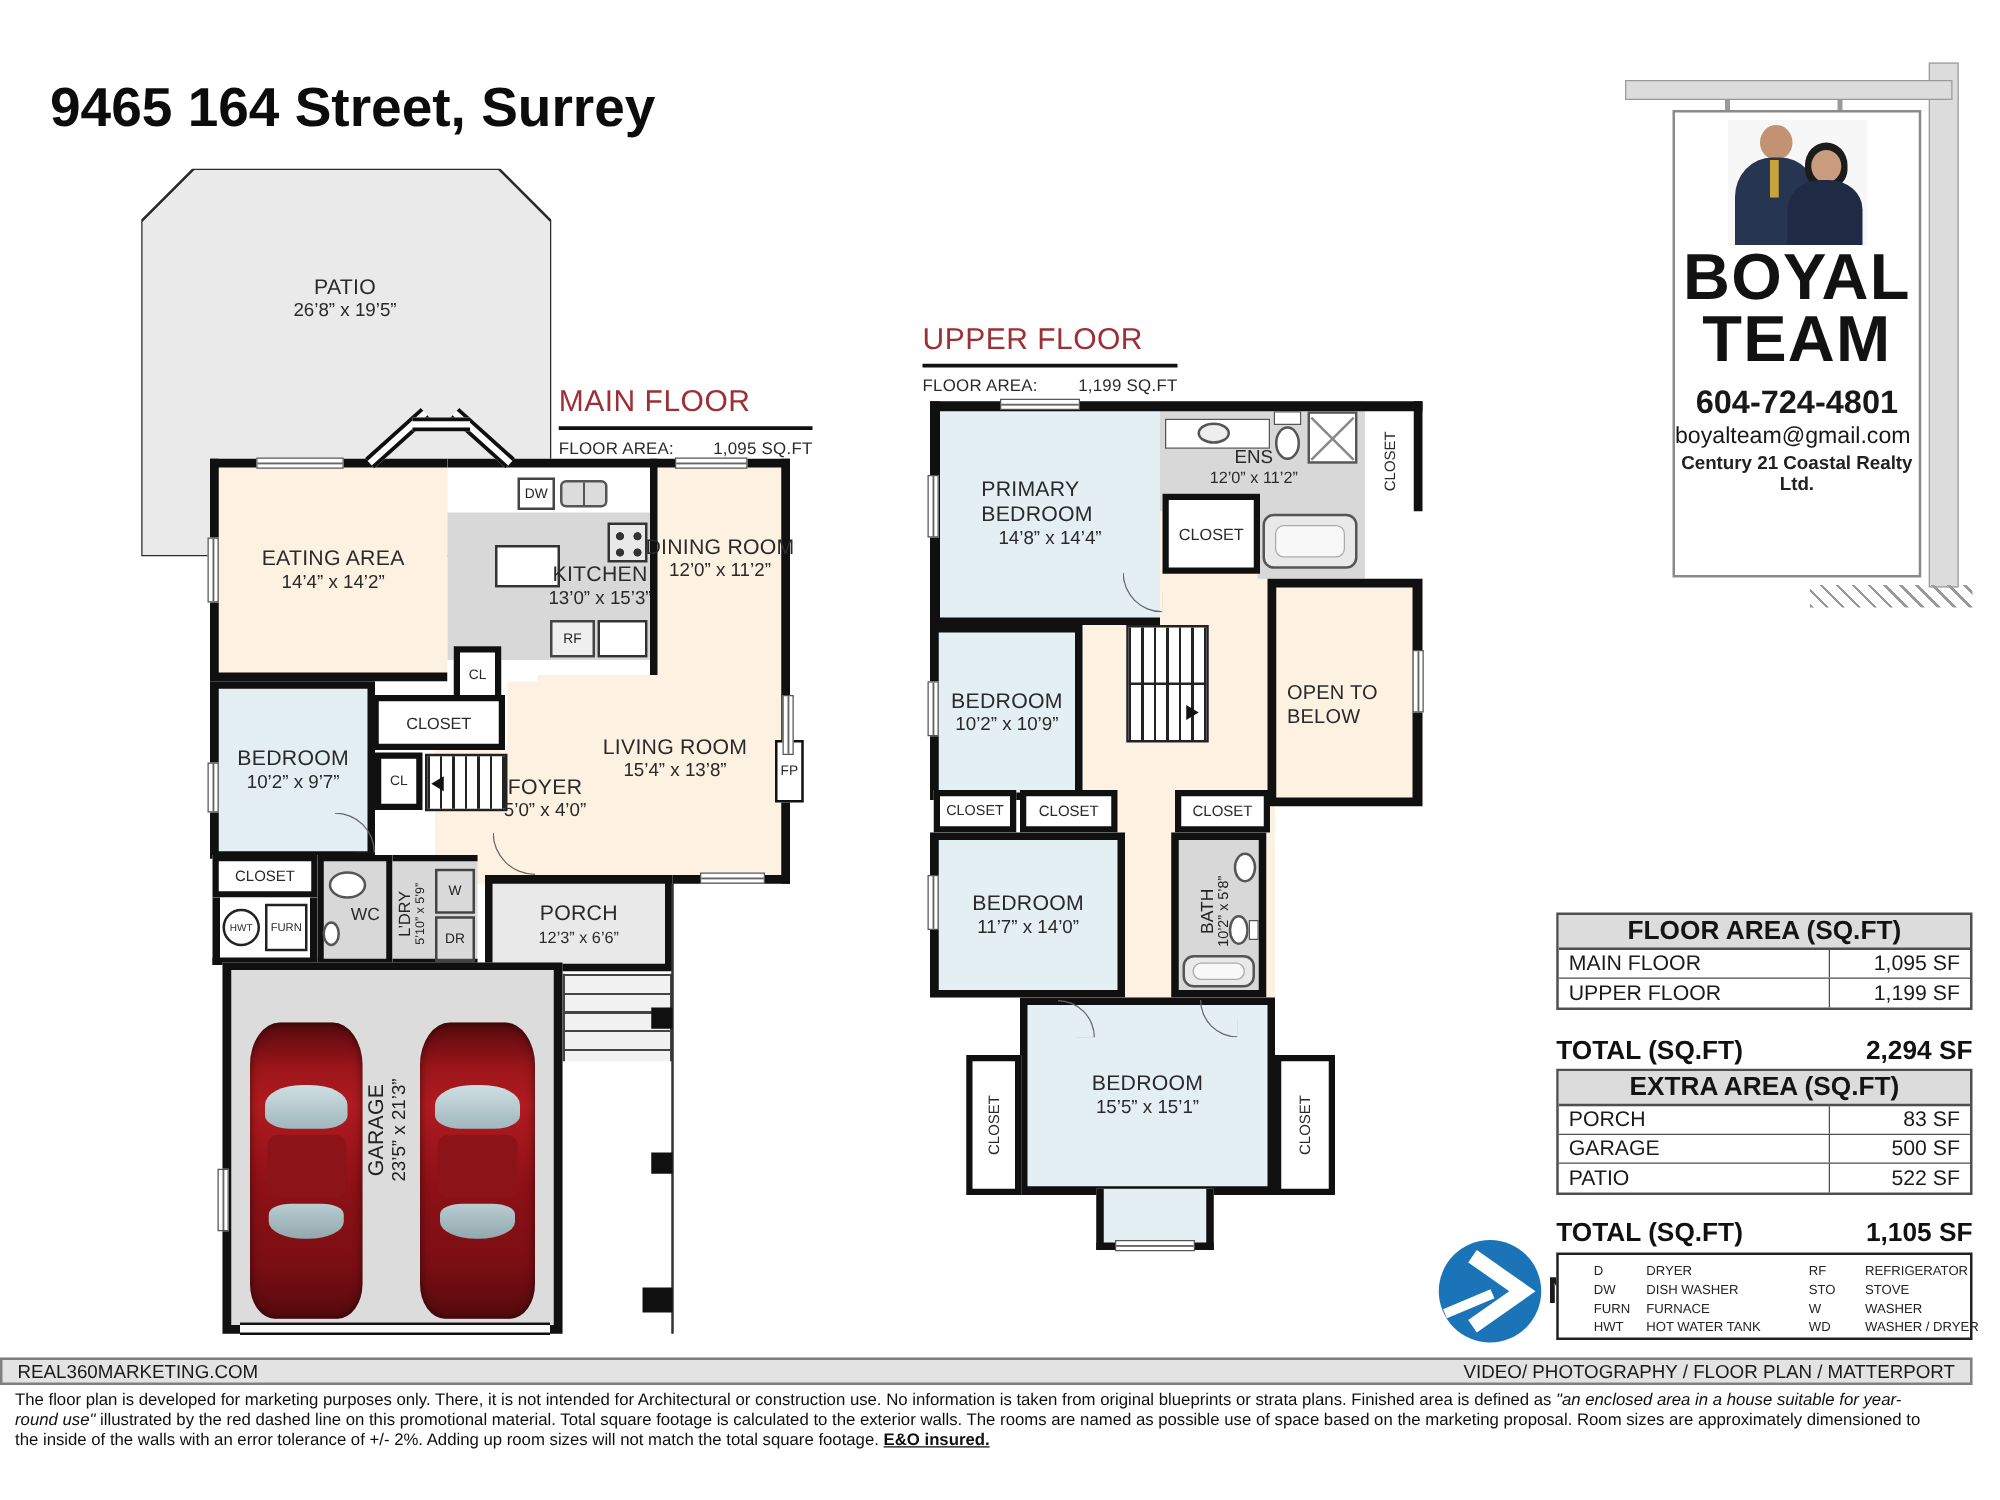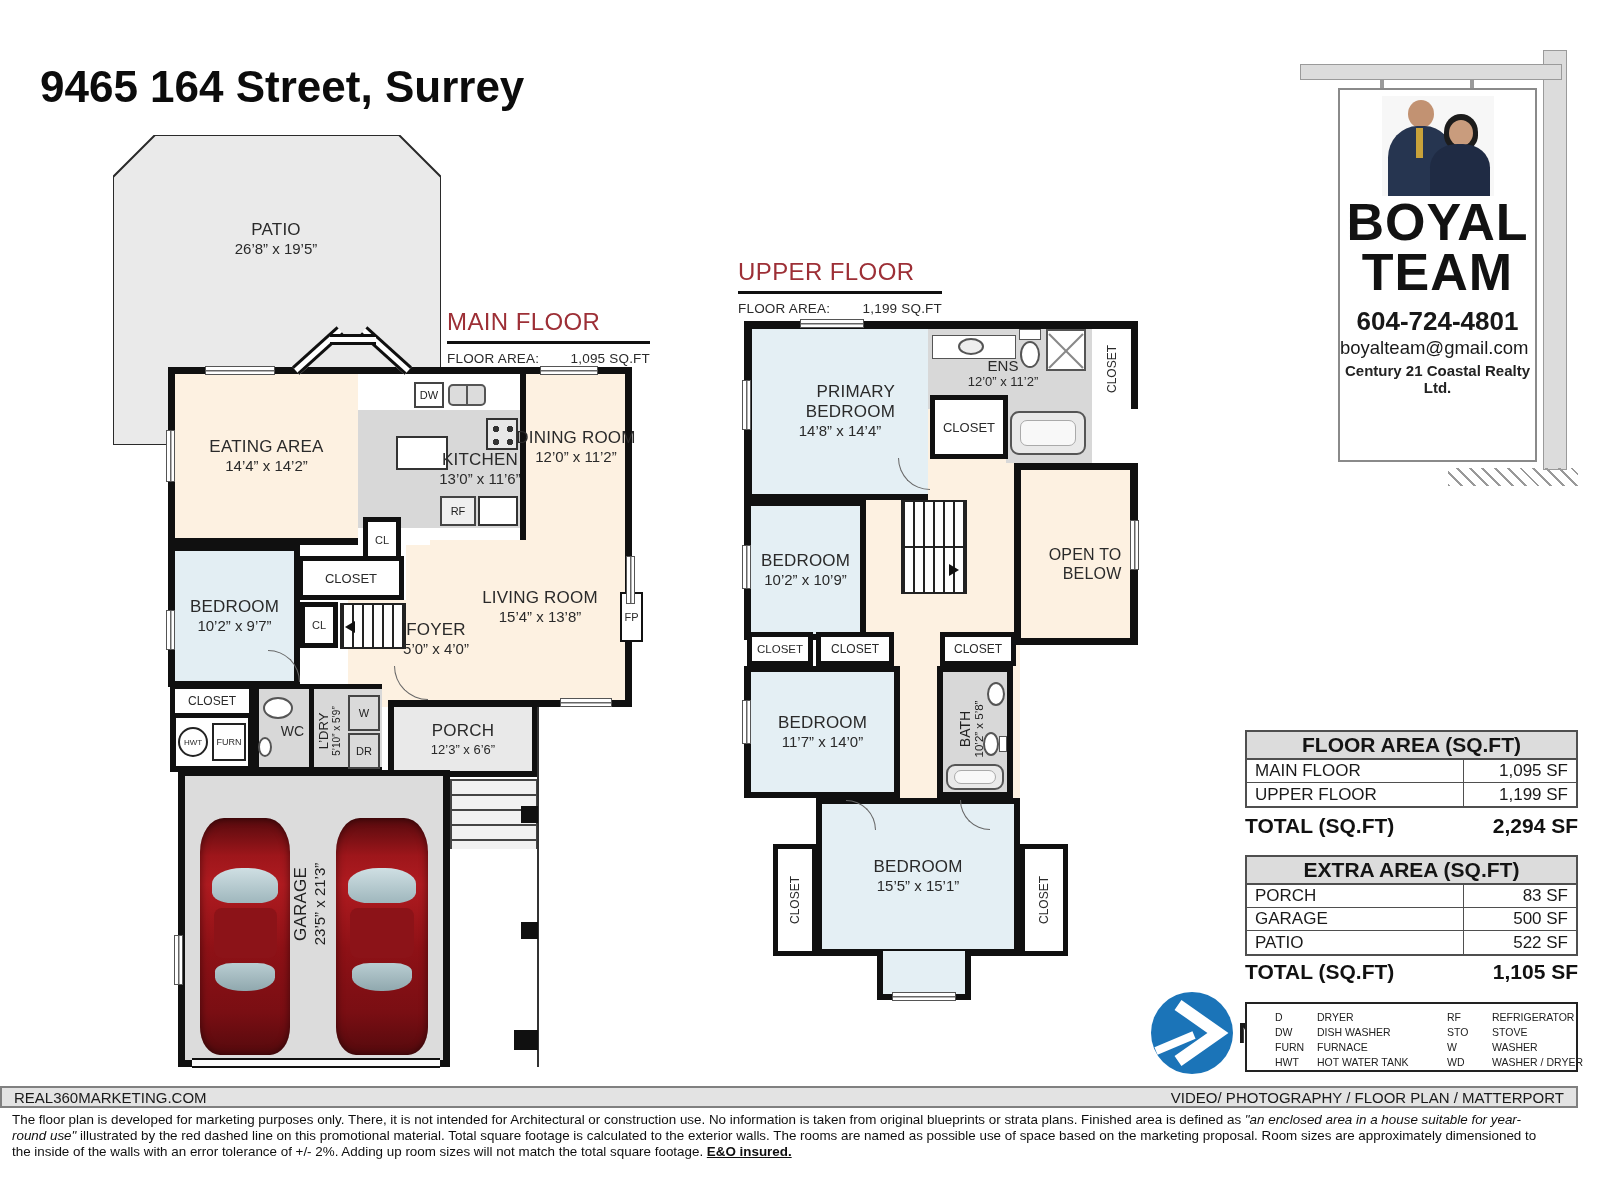--- a/index.html
+++ b/index.html
@@ -1,19 +1,19 @@
 <!DOCTYPE html>
 <html><head>
 <meta charset="utf-8">
 <style>
   * { margin:0; padding:0; box-sizing:border-box; }
   body { background:#fff; font-family:"Liberation Sans", sans-serif; }
   .page { position:relative; width:1600px; height:1200px; background:#fff; overflow:hidden; color:#222; }
   .abs { position:absolute; }
-  .room { position:absolute; display:flex; flex-direction:column; align-items:center; justify-content:center; text-align:right; color:#2a2a2a; }
+  .room { position:absolute; display:flex; flex-direction:column; align-items:center; justify-content:center; text-align:left; color:#2a2a2a; }
   .rn { font-size:17px; letter-spacing:.2px; line-height:1.18; }
   .rd { font-size:15px; line-height:1.25; }
   .rn-s { font-size:13px; }
   .rn-xs { font-size:11px; }
   .lbl { position:absolute; text-align:center; color:#2a2a2a; }
   .vertbox { position:absolute; display:flex; flex-direction:column; align-items:center; justify-content:center; text-align:center; transform:rotate(-90deg); }
   .vspan { display:inline-block; transform:rotate(-90deg); white-space:nowrap; }
   .winh { position:absolute; background:linear-gradient(#666,#666) center/100% 1.5px no-repeat, #fff; border:1.2px solid #555; }
   .winv { position:absolute; background:linear-gradient(#666,#666) center/1.5px 100% no-repeat, #fff; border:1.2px solid #555; }
   .baybar { position:absolute; height:11px; border-top:3.5px solid #101010; border-bottom:3.5px solid #101010; background:#fff; }
@@ -39,21 +39,21 @@
   .glass-r { position:absolute; left:17%; width:66%; top:61%; height:12%; background:linear-gradient(180deg,#b9cdd2,#90a8ae); border-radius:30% 30% 48% 48%; }
   .fhead { color:#9d2f36; font-size:24px; letter-spacing:.4px; }
   .fline { height:2.5px; background:#101010; margin-top:5px; }
   .farow { display:flex; justify-content:space-between; margin-top:7px; font-size:13.5px; color:#2b2b2b; letter-spacing:.2px; }
   .tbl { position:absolute; left:1245px; width:333px; border:2px solid #4f4f4f; background:#fff; }
   .tbl-h { height:28px; background:#dcdcdc; border-bottom:2px solid #4f4f4f; display:flex; align-items:center; justify-content:center; font-size:21px; font-weight:bold; color:#141414; }
   .tbl-r { height:23px; display:flex; font-size:17px; color:#1a1a1a; border-bottom:1.5px solid #4f4f4f; }
   .tbl-r:last-child { border-bottom:none; }
   .tbl-c1 { width:216px; display:flex; align-items:center; padding-left:8px; }
   .tbl-c2 { flex:1; border-left:1.5px solid #4f4f4f; display:flex; align-items:center; justify-content:flex-end; padding-right:8px; }
-  .tot { position:absolute; left:1245px; width:333px; display:flex; justify-content:space-between; font-size:21px; font-weight:bold; color:#111; }
+  .tot { position:absolute; left:1245px; width:333px; display:flex; justify-content:space-between; font-size:21px; font-weight:bold; color:#111;margin-top:15px; }
   .leg-t { position:absolute; font-size:10.5px; color:#222; white-space:nowrap; }
 </style>
 </head>
 <body>
 
 <div class="page">
 
   <div class="abs" style="left:40px;top:62px;font-size:44px;font-weight:bold;color:#0c0c0c;">9465 164 Street, Surrey</div>
 
   <svg class="abs" style="left:113px;top:135px;" width="328" height="310" viewBox="0 0 328 310">
@@ -89,21 +89,21 @@
     <div class="fixture" style="left:90px;top:10px;width:38px;height:22px;background:linear-gradient(90deg,transparent 0 48%,#555 48% 52%,transparent 52%),#dcdcdc;border:2px solid #555;border-radius:5px;"></div>
     <div class="fixture" style="left:128px;top:44px;width:32px;height:32px;border:2px solid #333;background-color:#e8e8e8;background-image:radial-gradient(circle at 8px 9px,#333 3px,transparent 3.5px),radial-gradient(circle at 22px 9px,#333 3px,transparent 3.5px),radial-gradient(circle at 8px 22px,#333 3px,transparent 3.5px),radial-gradient(circle at 22px 22px,#333 3px,transparent 3.5px);"></div>
     <div class="fixture" style="left:38px;top:62px;width:52px;height:34px;background:#fff;border:2px solid #333;"></div>
     <div class="appl" style="left:82px;top:122px;width:36px;height:30px;background:#efefef;">
       <span>RF</span>
     </div>
     <div class="fixture" style="left:120px;top:122px;width:40px;height:30px;background:#fff;border:2px solid #333;"></div>
   </div>
   <div class="lbl" style="left:418px;top:450px;width:124px;">
     <div class="rn">KITCHEN</div>
-    <div class="rd">13’0” x 11’6”</div>
+    <div class="rd">13’0” x 15’3”</div>
   </div>
 
   <div class="abs" style="left:520px;top:367px;width:112px;height:221px;background:#fdf1e1;border:7px solid #101010;border-bottom:none;border-left:6px solid #101010;"></div>
   <div class="lbl" style="left:516px;top:428px;width:120px;">
     <div class="rn">DINING ROOM</div>
     <div class="rd">12’0” x 11’2”</div>
   </div>
 
   <div class="abs" style="left:430px;top:540px;width:202px;height:167px;background:#fdf1e1;border-right:7px solid #101010;border-bottom:7px solid #101010;"></div>
   <div class="lbl" style="left:470px;top:588px;width:140px;">

